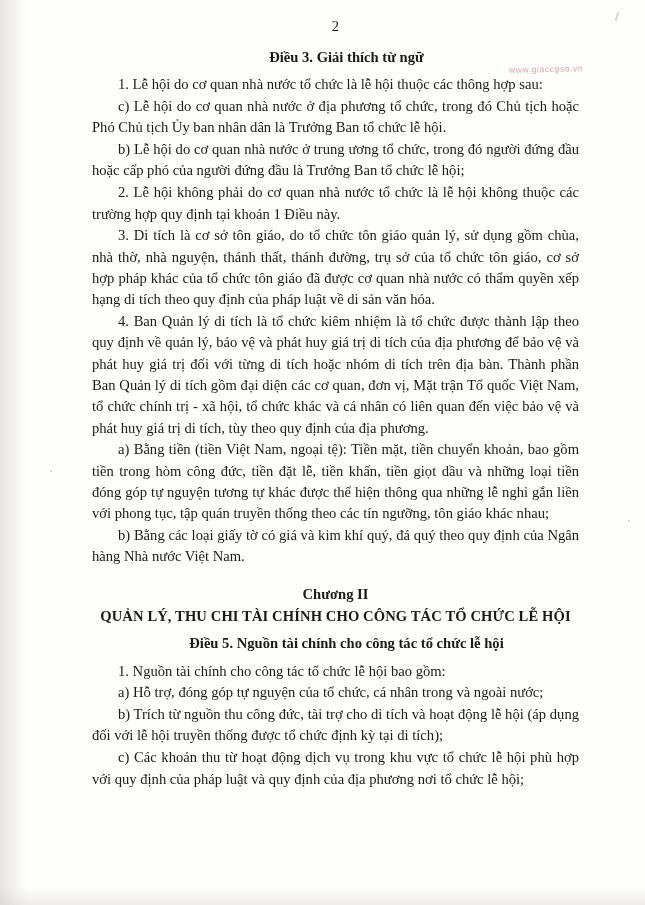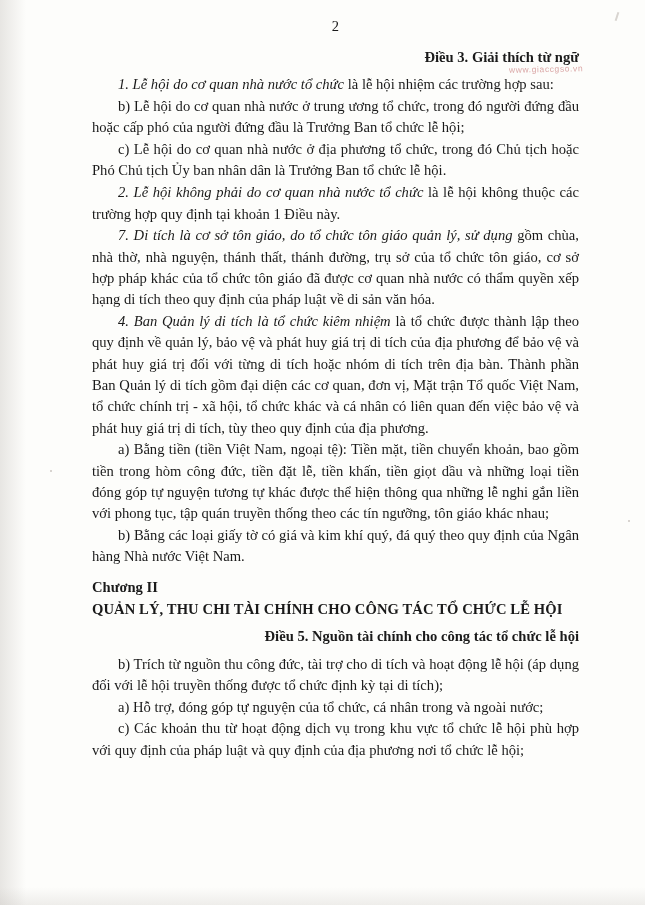--- a/index.html
+++ b/index.html
@@ -31,38 +31,37 @@
   }
   .doc-body {
     font-size: 14.6px;
     line-height: 1.46;
     text-align: justify;
   }
   .heading {
     font-weight: bold;
     margin: 6px 0 6px 0;
     text-indent: 22px;
-    text-align: right;
+    text-align: center;
   }
   .para {
     margin: 0 0 0.5px 0;
     text-indent: 26px;
   }
   .italic-run {
-    font-style: italic;
     margin-top: 45px;
   }
   .center-head {
-    text-align: left;
+    text-align: center;
     font-weight: bold;
     text-indent: 0;
-    margin: 9px 0 1px 0;
+    margin: 16px 0 1px 0;
   }
   .center-sub {
-    text-align: left;
+    text-align: center;
     font-weight: bold;
     text-indent: 0;
     margin: 0 0 6px 0;
     letter-spacing: 0.1px;
   }
   .watermark {
     position: absolute;
     top: 64px;
     right: 62px;
     font-family: "Liberation Sans", sans-serif;
@@ -109,51 +108,52 @@
   <div class="page-number">2</div>
 
   <div class="watermark">www.giaccgso.vn</div>
 
   <div class="doc-body">
 
     <p class="heading">Điều 3. Giải thích từ ngữ</p>
 
 
     <p class="para">
-      <span class="italic-run">1. Lễ hội do cơ quan nhà nước tổ chức</span><span> là lễ hội nhiệm các trường hợp sau:</span>
+      <span class="italic-run">1. Lễ hội do cơ quan nhà nước tổ chức</span><span> là lễ hội thuộc các thông hợp sau:</span>
     </p>
 
 
+    <p class="para">c) Lễ hội do cơ quan nhà nước ở địa phương tổ chức, trong đó Chủ tịch hoặc Phó Chủ tịch Ủy ban nhân dân là Trưởng Ban tổ chức lễ hội.</p>
+
     <p class="para">b) Lễ hội do cơ quan nhà nước ở trung ương tổ chức, trong đó người đứng đầu hoặc cấp phó của người đứng đầu là Trưởng Ban tổ chức lễ hội;</p>
-
-    <p class="para">c) Lễ hội do cơ quan nhà nước ở địa phương tổ chức, trong đó Chủ tịch hoặc Phó Chủ tịch Ủy ban nhân dân là Trưởng Ban tổ chức lễ hội.</p>
 
     <p class="para">
       <span class="italic-run">2. Lễ hội không phải do cơ quan nhà nước tổ chức</span><span> là lễ hội không thuộc các trường hợp quy định tại khoản 1 Điều này.</span>
     </p>
 
     <p class="para">
-      <span class="italic-run">7. Di tích là cơ sở tôn giáo, do tổ chức tôn giáo quản lý, sử dụng</span><span> gồm chùa, nhà thờ, nhà nguyện, thánh thất, thánh đường, trụ sở của tổ chức tôn giáo, cơ sở hợp pháp khác của tổ chức tôn giáo đã được cơ quan nhà nước có thẩm quyền xếp hạng di tích theo quy định của pháp luật về di sản văn hóa.</span>
+      <span class="italic-run">3. Di tích là cơ sở tôn giáo, do tổ chức tôn giáo quản lý, sử dụng</span><span> gồm chùa, nhà thờ, nhà nguyện, thánh thất, thánh đường, trụ sở của tổ chức tôn giáo, cơ sở hợp pháp khác của tổ chức tôn giáo đã được cơ quan nhà nước có thẩm quyền xếp hạng di tích theo quy định của pháp luật về di sản văn hóa.</span>
     </p>
 
     <p class="para">
       <span class="italic-run">4. Ban Quản lý di tích là tổ chức kiêm nhiệm</span><span> là tổ chức được thành lập theo quy định về quản lý, bảo vệ và phát huy giá trị di tích của địa phương để bảo vệ và phát huy giá trị đối với từng di tích hoặc nhóm di tích trên địa bàn. Thành phần Ban Quản lý di tích gồm đại diện các cơ quan, đơn vị, Mặt trận Tổ quốc Việt Nam, tổ chức chính trị - xã hội, tổ chức khác và cá nhân có liên quan đến việc bảo vệ và phát huy giá trị di tích, tùy theo quy định của địa phương.</span>
     </p>
 
 
     <p class="para">a) Bằng tiền (tiền Việt Nam, ngoại tệ): Tiền mặt, tiền chuyển khoản, bao gồm tiền trong hòm công đức, tiền đặt lễ, tiền khấn, tiền giọt dầu và những loại tiền đóng góp tự nguyện tương tự khác được thể hiện thông qua những lễ nghi gắn liền với phong tục, tập quán truyền thống theo các tín ngưỡng, tôn giáo khác nhau;</p>
 
     <p class="para">b) Bằng các loại giấy tờ có giá và kim khí quý, đá quý theo quy định của Ngân hàng Nhà nước Việt Nam.</p>
 
     <p class="para center-head">Chương II</p>
     <p class="para center-sub">QUẢN LÝ, THU CHI TÀI CHÍNH CHO CÔNG TÁC TỔ CHỨC LỄ HỘI</p>
 
     <p class="heading">Điều 5. Nguồn tài chính cho công tác tổ chức lễ hội</p>
 
+    <p class="para">1. Nguồn tài chính cho công tác tổ chức lễ hội bao gồm:</p>
+
+    <p class="para">a) Hỗ trợ, đóng góp tự nguyện của tổ chức, cá nhân trong và ngoài nước;</p>
 
     <p class="para">b) Trích từ nguồn thu công đức, tài trợ cho di tích và hoạt động lễ hội (áp dụng đối với lễ hội truyền thống được tổ chức định kỳ tại di tích);</p>
-
-    <p class="para">a) Hỗ trợ, đóng góp tự nguyện của tổ chức, cá nhân trong và ngoài nước;</p>
 
     <p class="para">c) Các khoản thu từ hoạt động dịch vụ trong khu vực tổ chức lễ hội phù hợp với quy định của pháp luật và quy định của địa phương nơi tổ chức lễ hội;</p>
 
   </div>
 </div>
 
 </body></html>

